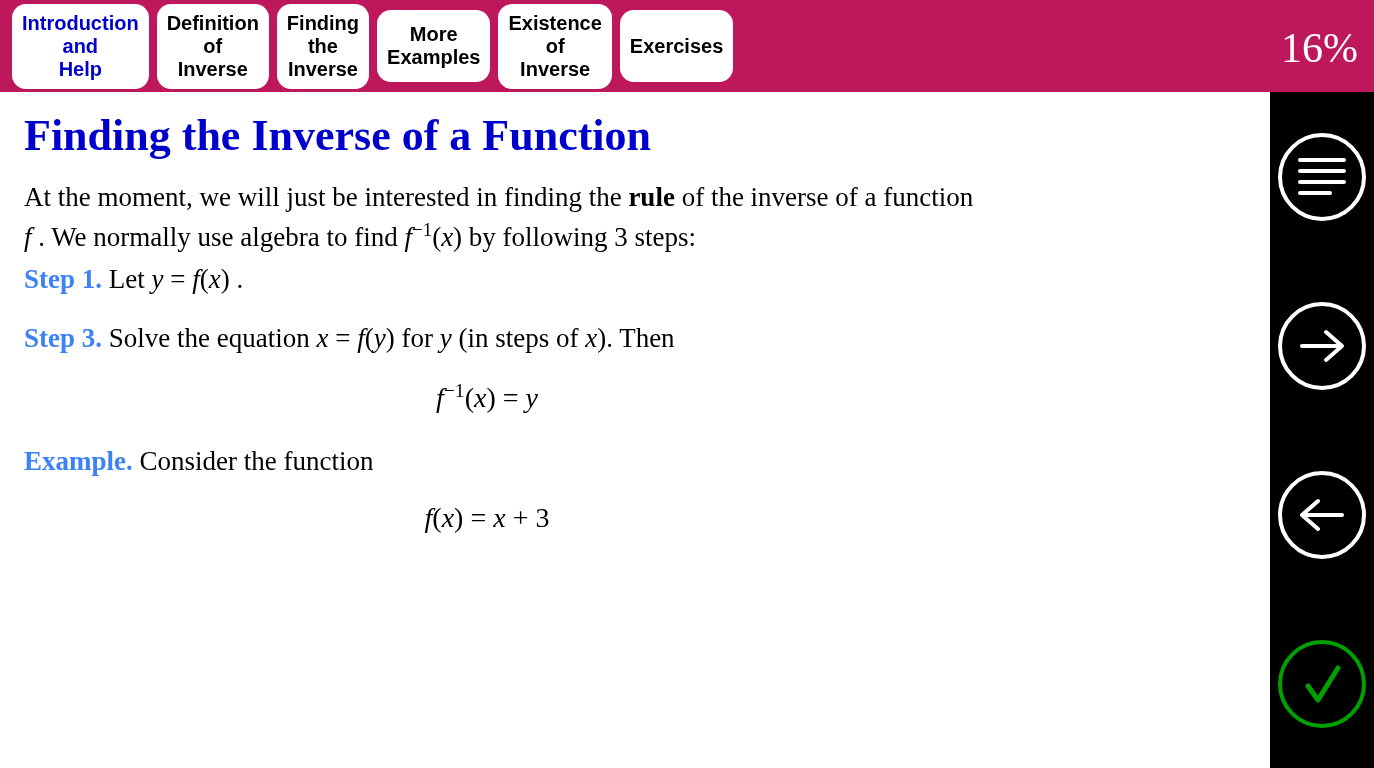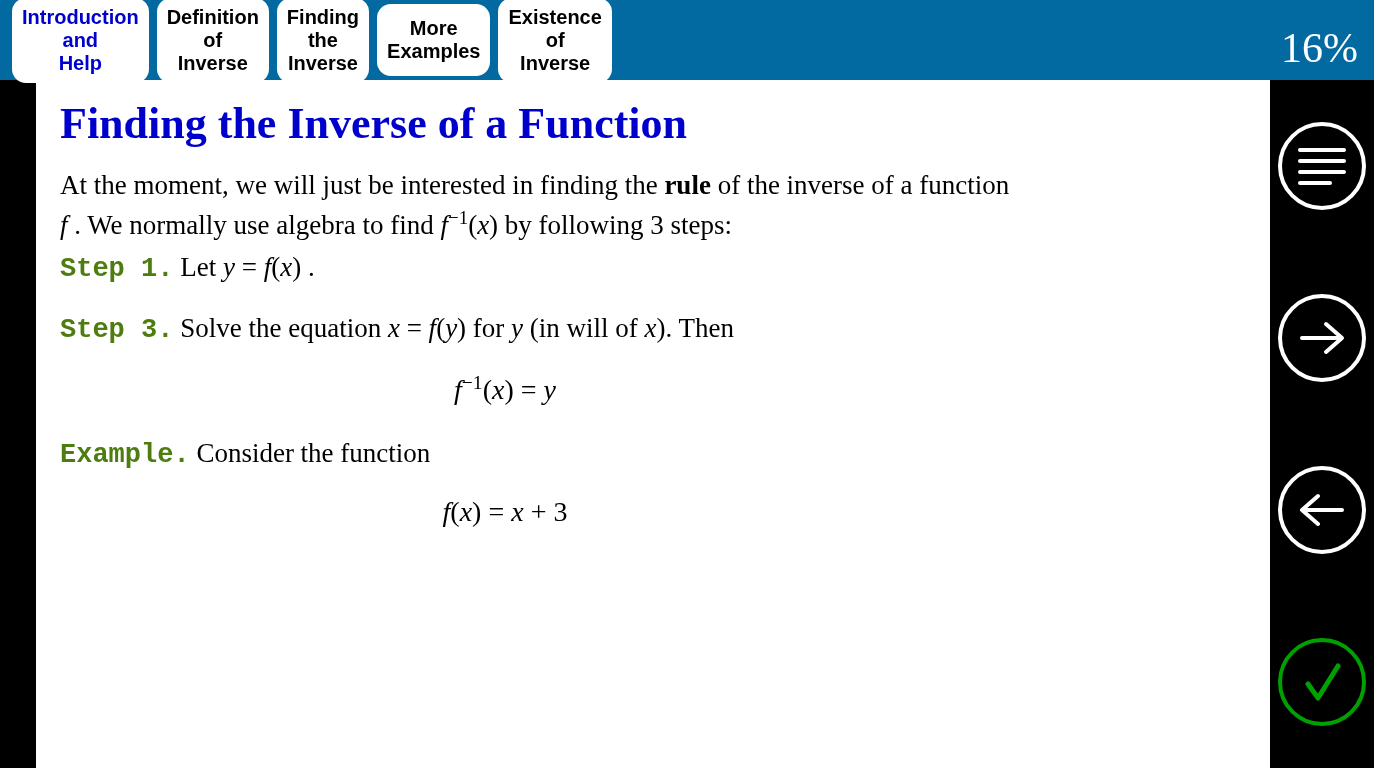--- a/index.html
+++ b/index.html
@@ -1,21 +1,21 @@
 <!DOCTYPE html>
 <html><head>
 <meta charset="utf-8">
 <style>
   * { box-sizing: border-box; margin: 0; padding: 0; }
   html, body { width: 1374px; height: 768px; overflow: hidden; font-family: Georgia, 'Times New Roman', serif; }
   body { display: flex; flex-direction: column; background: #000; }
 
   .topbar {
-    height: 80px;
-    background: #0369a1;
+    height: 92px;
+    background: #be185d;
     display: flex;
     align-items: center;
     padding: 0 12px;
     position: relative;
   }
   .tabs {
     display: flex;
     gap: 8px;
     align-items: center;
   }
@@ -43,21 +43,20 @@
     top: 24px;
     color: #fff;
     font-family: 'Times New Roman', serif;
     font-size: 42px;
   }
 
   .main-row {
     flex: 1;
     display: flex;
     min-height: 0;
-    padding-left: 36px;
   }
   .content {
     flex: 1;
     background: #fff;
     padding: 18px 30px 24px 24px;
     overflow: hidden;
     color: #000;
   }
   .title {
     color: #0000cc;
@@ -73,23 +72,22 @@
     max-width: 960px;
   }
   .bold { font-weight: 700; }
   .step {
     font-size: 27px;
     line-height: 1.4;
     margin-bottom: 22px;
     max-width: 960px;
   }
   .step-label {
-    color: #4d7c0f;
+    color: #3b82f6;
     font-weight: 700;
-    font-family: Liberation Mono, monospace;
   }
   .mi { font-style: italic; font-family: 'Times New Roman', serif; }
   .sup { font-size: 0.7em; vertical-align: super; }
   .display-eq {
     text-align: center;
     font-size: 28px;
     margin: 10px 0 28px -290px;
   }
 
   .sidebar {
@@ -150,39 +148,42 @@
     </div>
     <div class="tab">
       <span>More</span>
       <span>Examples</span>
     </div>
     <div class="tab">
       <span>Existence</span>
       <span>of</span>
       <span>Inverse</span>
     </div>
+    <div class="tab">
+      <span>Exercises</span>
+    </div>
   </div>
   <div class="progress">16%</div>
 </div>
 
 <div class="main-row">
   <div class="content">
     <h1 class="title">Finding the Inverse of a Function</h1>
 
     <p class="para">
       <span>At the moment, we will just be interested in finding the </span><span class="bold">rule</span><span> of the inverse of a function </span><span class="mi">f</span><span> . We normally use algebra to find </span><span class="mi">f</span><span class="sup">−1</span><span>(<span class="mi">x</span>)</span><span> by following 3 steps:</span>
     </p>
 
     <p class="step">
       <span class="step-label">Step 1.</span><span> Let </span><span><span class="mi">y</span> = <span class="mi">f</span>(<span class="mi">x</span>)</span><span> .</span>
     </p>
 
 
     <p class="step">
-      <span class="step-label">Step 3.</span><span> Solve the equation </span><span><span class="mi">x</span> = <span class="mi">f</span>(<span class="mi">y</span>)</span><span> for </span><span class="mi">y</span><span> (in will of </span><span class="mi">x</span><span>).  Then</span>
+      <span class="step-label">Step 3.</span><span> Solve the equation </span><span><span class="mi">x</span> = <span class="mi">f</span>(<span class="mi">y</span>)</span><span> for </span><span class="mi">y</span><span> (in steps of </span><span class="mi">x</span><span>).  Then</span>
     </p>
 
     <div class="display-eq">
       <span class="mi">f</span><span class="sup">−1</span><span>(<span class="mi">x</span>) = <span class="mi">y</span></span>
     </div>
 
     <p class="step">
       <span class="step-label">Example.</span><span>  Consider the function</span>
     </p>
 

